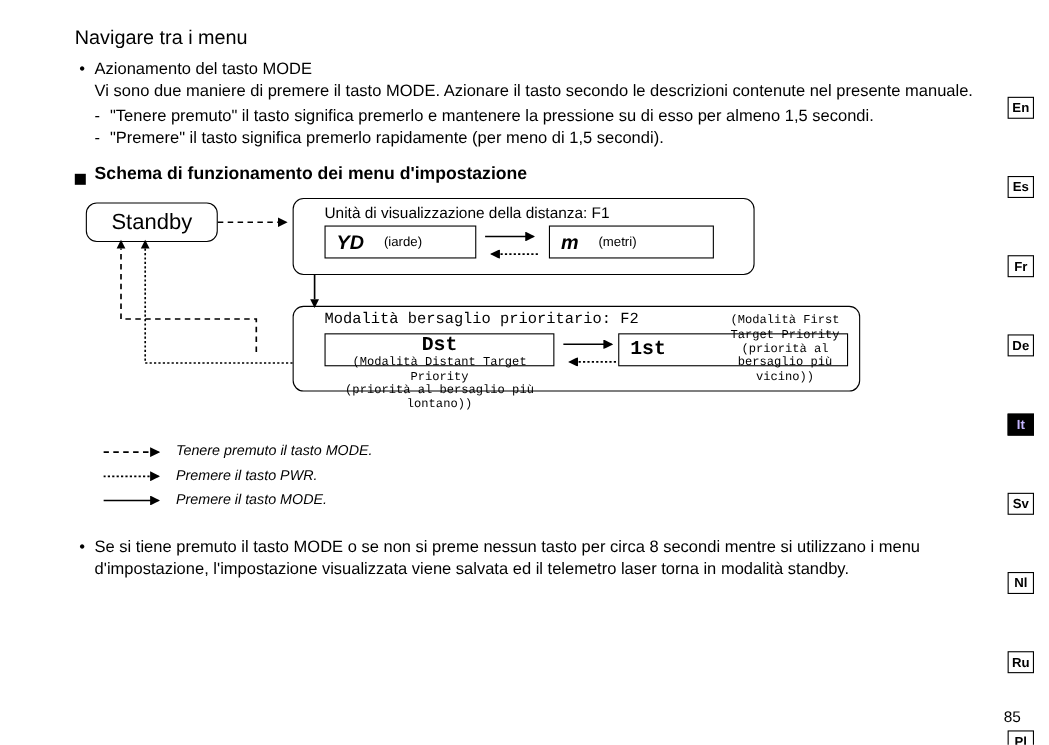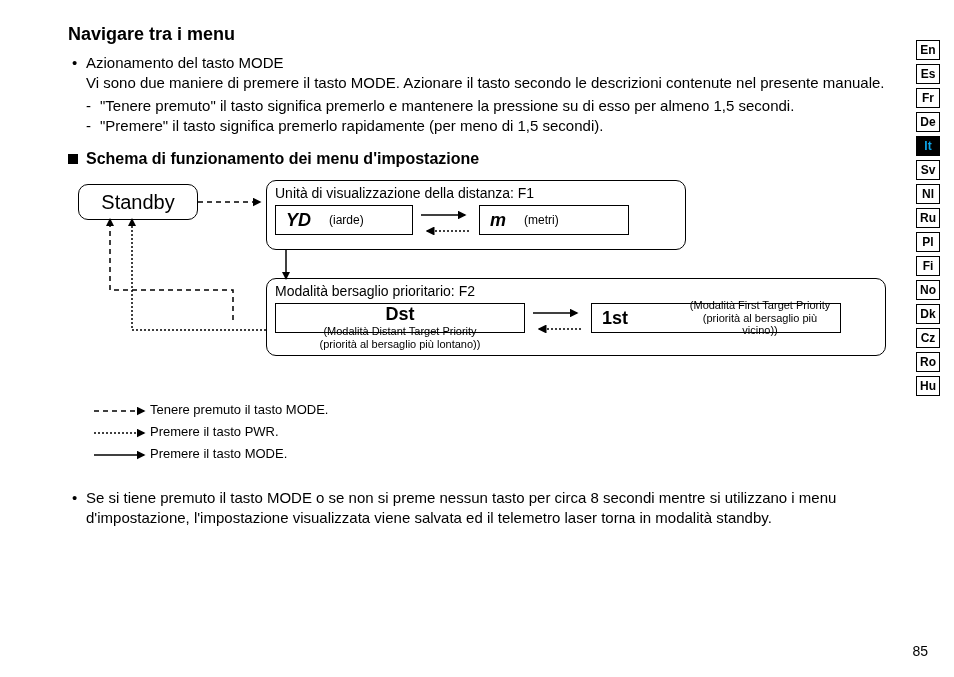--- a/index.html
+++ b/index.html
@@ -10,21 +10,21 @@
     background: #fff;
     width: 954px;
     height: 677px;
     position: relative;
   }
   .page {
     padding: 24px 60px 0 68px;
     position: relative;
   }
   .title {
-    font-weight: bold;
+    font-weight: normal;
     font-size: 18px;
     margin-bottom: 8px;
   }
   .bullet {
     padding-left: 18px;
     position: relative;
     font-size: 15px;
     line-height: 1.35;
   }
   .bullet::before {
@@ -46,21 +46,21 @@
     line-height: 1.35;
   }
   .dash-item::before {
     content: "-";
     position: absolute;
     left: 18px;
     top: 0;
   }
   .section-row {
     display: flex;
-    align-items: center;
+    align-items: flex-end;
     margin-top: 14px;
     margin-bottom: 12px;
   }
   .square-bullet {
     width: 10px;
     height: 10px;
     background: #000;
     margin-right: 8px;
   }
   .section-title {
@@ -89,33 +89,34 @@
     top: 4px;
     width: 120px;
     height: 36px;
   }
   .bigbox {
     position: absolute;
     border: 1.5px solid #000;
     border-radius: 10px;
     background: #fff;
     box-sizing: border-box;
-    padding: 4px 10px 10px 8px;
+    padding: 4px 10px 10px 28px;
   }
   .f1 {
     left: 198px;
     top: 0;
     width: 420px;
     height: 70px;
   }
   .f2 {
     left: 198px;
     top: 98px;
-    width: 620px;
+    width: 516px;
     height: 78px;
+    font-family: Liberation Mono, monospace;
   }
   .bigbox-label {
     font-size: 14px;
     margin-bottom: 4px;
   }
   .option-row {
     display: flex;
     align-items: center;
     gap: 8px;
   }
@@ -162,20 +163,22 @@
   svg.line { position: absolute; overflow: visible; }
   .legend {
     margin-top: 18px;
     padding-left: 26px;
     font-size: 13px;
   }
   .legend-row {
     display: flex;
     align-items: center;
     height: 22px;
+    gap: 10px;
+    font-style: italic;
   }
   .legend-arrow {
     width: 56px;
     height: 10px;
     position: relative;
   }
   .bottom-bullet {
     margin-top: 24px;
   }
   
@@ -190,24 +193,25 @@
   .lang {
     border: 1.5px solid #000;
     width: 24px;
     height: 20px;
     font-size: 12px;
     font-weight: bold;
     display: flex;
     align-items: center;
     justify-content: center;
     box-sizing: border-box;
+    margin-top: 48px;
   }
   .lang.active {
     background: #000;
-    color: #0ea5e9;
+    color: #c4b5fd;
   }
   .page-num {
     position: absolute;
     right: 26px;
     bottom: 18px;
     font-size: 14px;
   }
 </style>
 </head>
 <body>

